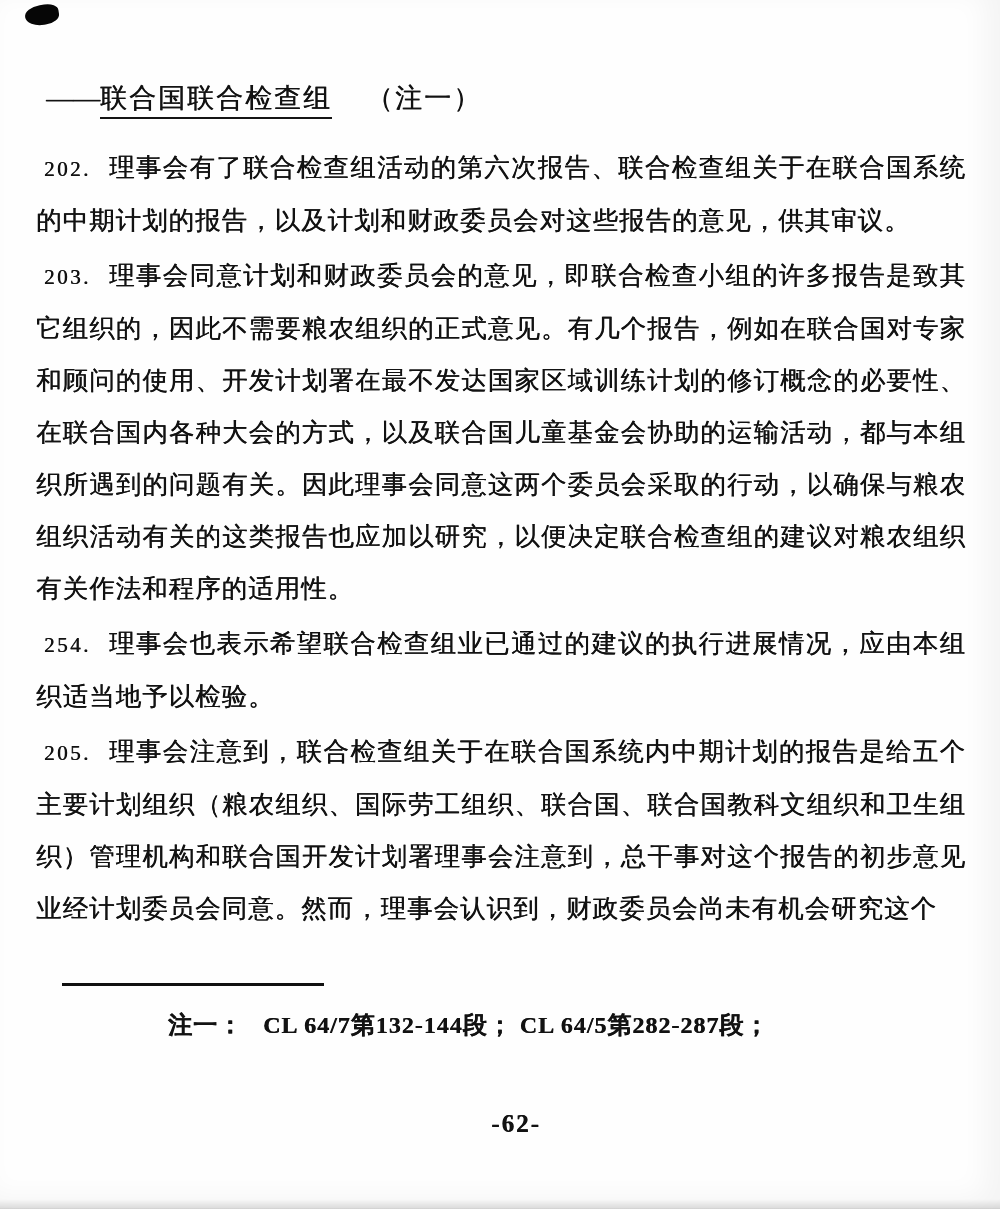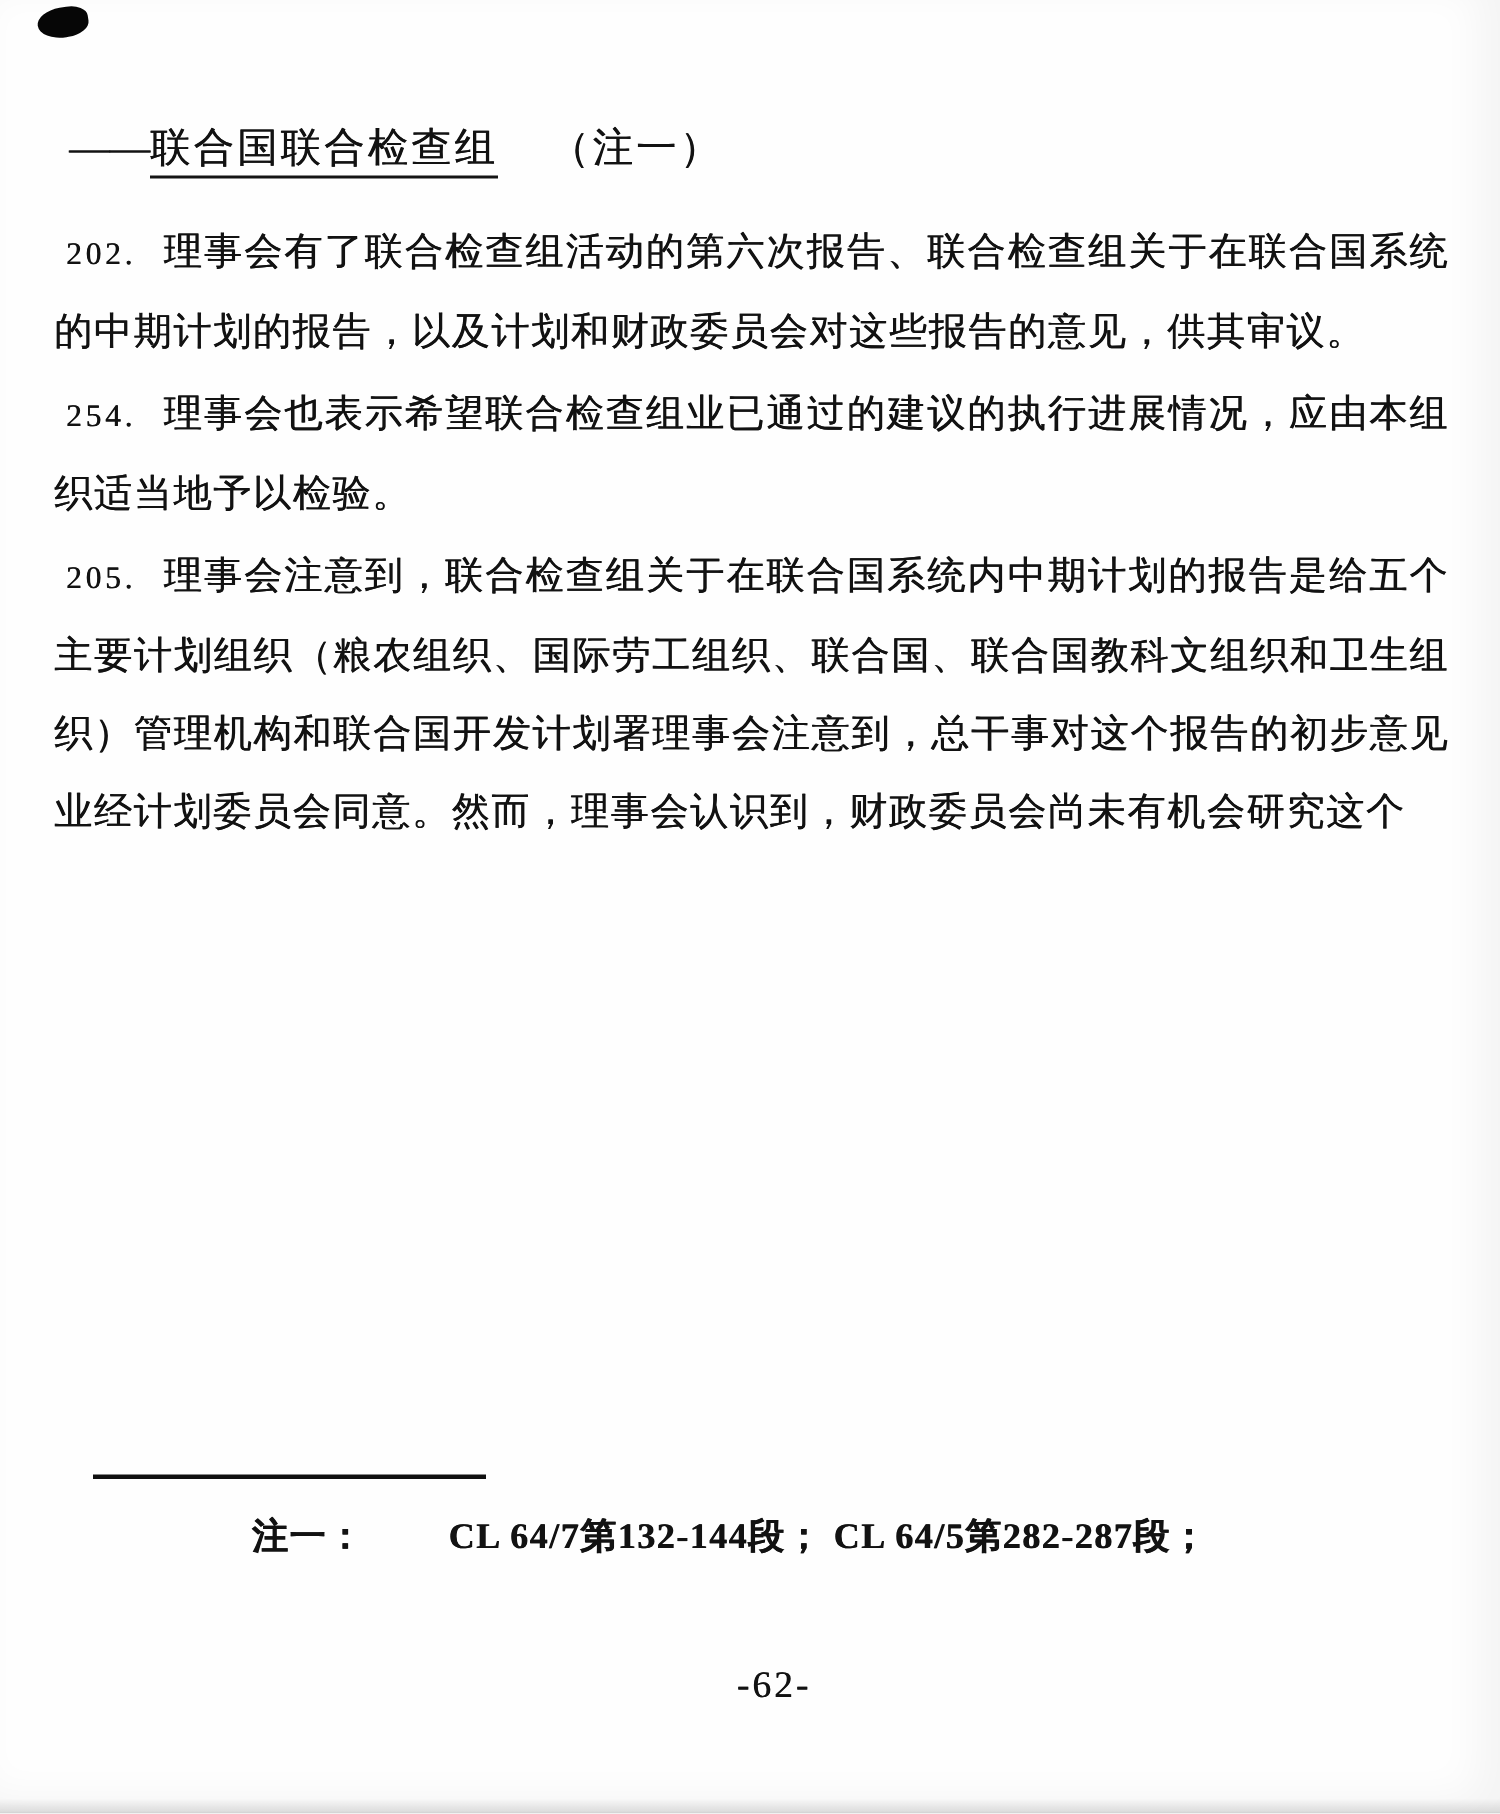--- a/index.html
+++ b/index.html
@@ -90,49 +90,49 @@
   .footnote {
     position: absolute;
     left: 168px;
     top: 1002px;
     display: flex;
     font-size: 24px;
     line-height: 47px;
     letter-spacing: 1px;
     font-weight: 600;
     white-space: nowrap;
-    gap: 36px;
   }
   .fn-label { margin-right: 20px; }
 
   .page-number {
     position: absolute;
     left: 0;
     top: 1110px;
     width: 100%;
     text-align: center;
     font-size: 25px;
     letter-spacing: 2px;
-    font-weight: 400;
+    font-weight: 700;
     padding-left: 32px;
   }
 </style>
 </head>
 <body>
 
 <div class="page">
 
   <div class="scan-artifact"></div>
 
   <div class="heading ink">
     <span class="dash">——</span><span class="underlined">联合国联合检查组</span><span class="noteref">（注一）</span>
   </div>
 
   <div class="content ink">
     <p><span class="para-num">202.</span><span>理事会有了联合检查组活动的第六次报告、联合检查组关于在联合国系统的中期计划的报告，以及计划和财政委员会对这些报告的意见，供其审议。</span></p>
+    <p><span class="para-num">203.</span><span>理事会同意计划和财政委员会的意见，即联合检查小组的许多报告是致其它组织的，因此不需要粮农组织的正式意见。有几个报告，例如在联合国对专家和顾问的使用、开发计划署在最不发达国家区域训练计划的修订概念的必要性、在联合国内各种大会的方式，以及联合国儿童基金会协助的运输活动，都与本组织所遇到的问题有关。因此理事会同意这两个委员会采取的行动，以确保与粮农组织活动有关的这类报告也应加以研究，以便决定联合检查组的建议对粮农组织有关作法和程序的适用性。</span></p>
     <p><span class="para-num">254.</span><span>理事会也表示希望联合检查组业已通过的建议的执行进展情况，应由本组织适当地予以检验。</span></p>
     <p><span class="para-num">205.</span><span>理事会注意到，联合检查组关于在联合国系统内中期计划的报告是给五个主要计划组织（粮农组织、国际劳工组织、联合国、联合国教科文组织和卫生组织）管理机构和联合国开发计划署理事会注意到，总干事对这个报告的初步意见业经计划委员会同意。然而，理事会认识到，财政委员会尚未有机会研究这个</span></p>
   </div>
 
   <div class="footnote-rule"></div>
 
   <div class="footnote ink">
     <span class="fn-label">注一：</span>
     <span class="fn-body">
       <span>CL 64/7第132-144段；  CL 64/5第282-287段；</span><br>

